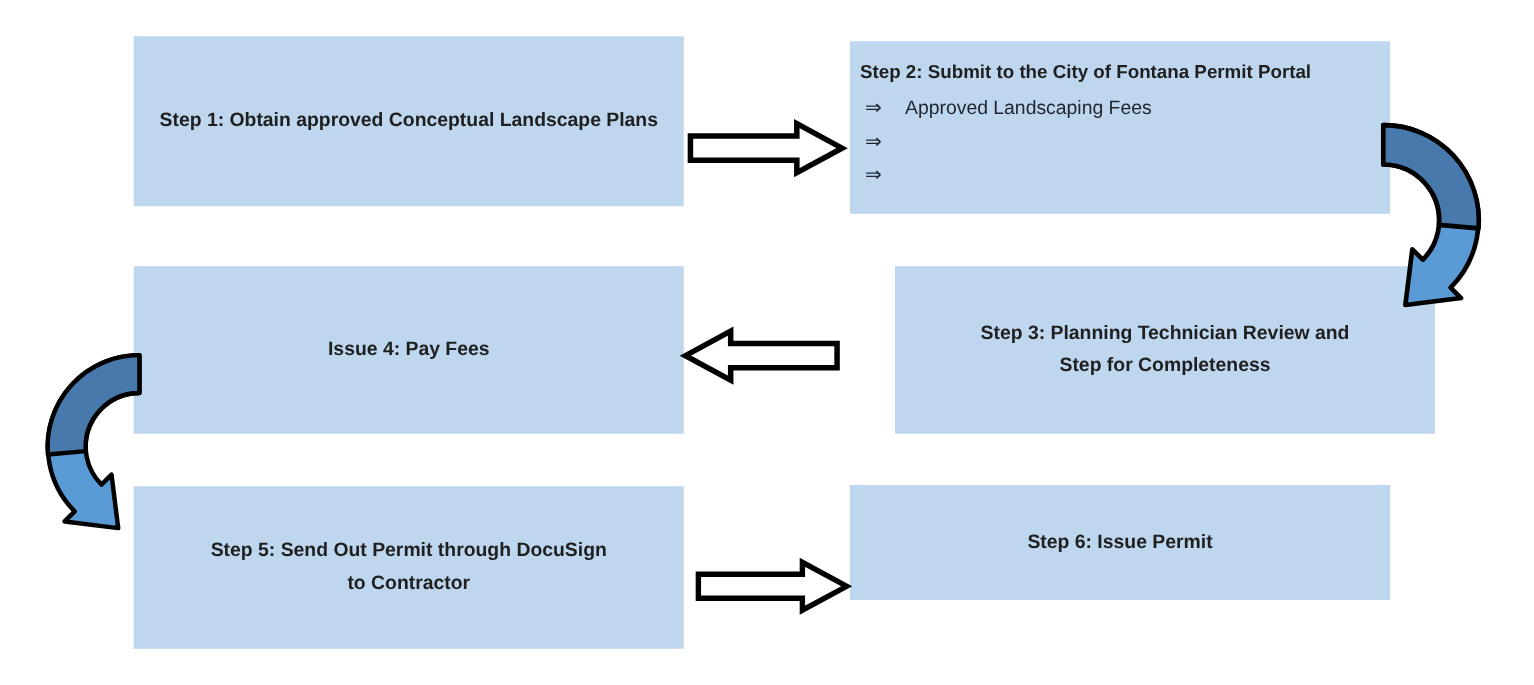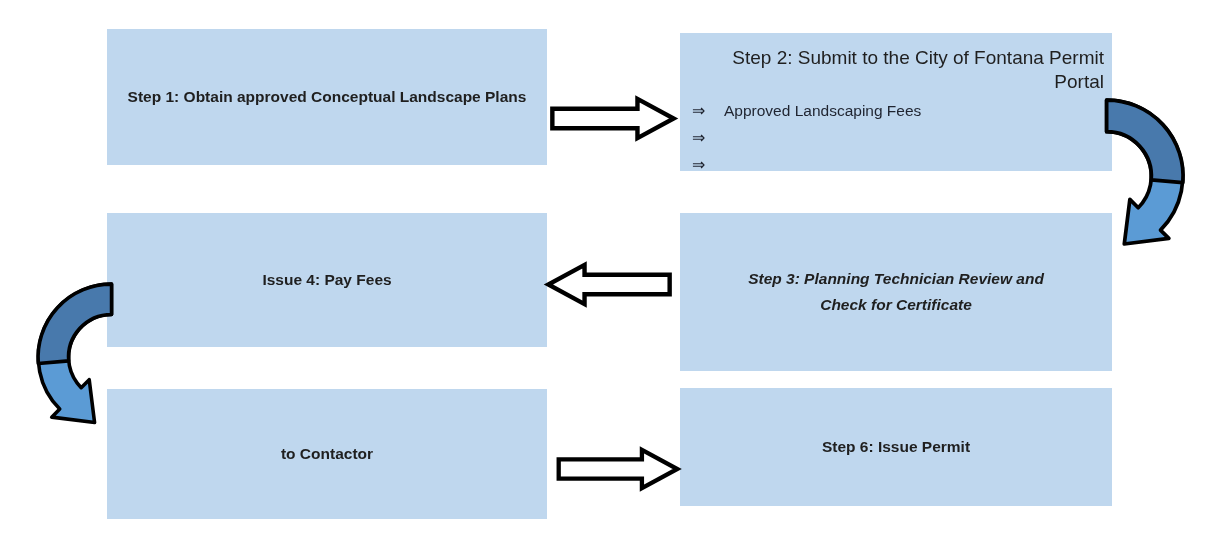--- a/index.html
+++ b/index.html
@@ -21,29 +21,29 @@
     justify-content: center;
     align-items: center;
     font-weight: bold;
     font-size: 15.5px;
     line-height: 26px;
   }
   #box-step1 { left: 107px; top: 29px;  width: 440px; height: 136px; }
   #box-step2 { left: 680px; top: 33px;  width: 432px; height: 138px;
                justify-content: flex-start; align-items: stretch;
                text-align: left; padding: 13px 8px 0 8px; }
-  #box-step3 { left: 680px; top: 213px; width: 432px; height: 158px; font-style: italic; }
+  #box-step3 { left: 716px; top: 213px; width: 432px; height: 134px; }
   #box-step4 { left: 107px; top: 213px; width: 440px; height: 134px; }
   #box-step5 { left: 107px; top: 389px; width: 440px; height: 130px; }
-  #box-step6 { left: 680px; top: 388px; width: 432px; height: 118px; }
+  #box-step6 { left: 680px; top: 388px; width: 432px; height: 92px; }
 
   .step2-title {
-    text-align: right;
-    font-weight: normal;
-    font-size: 19px;
+    text-align: left;
+    font-weight: bold;
+    font-size: 15px;
     line-height: 24px;
     margin-bottom: 3px;
   }
   .bullet-row {
     display: flex;
     align-items: baseline;
     font-weight: normal;
     font-size: 15.5px;
     line-height: 27px;
     padding-left: 4px;
@@ -89,29 +89,30 @@
     <div class="bullet-row">
       <span class="bullet-glyph">⇒</span>
     </div>
     <div class="bullet-row">
       <span class="bullet-glyph">⇒</span>
     </div>
   </div>
 
   <div class="box" id="box-step3">
     <div>Step 3: Planning Technician Review and</div>
-    <div>Check for Certificate</div>
+    <div>Step for Completeness</div>
   </div>
 
   <div class="box" id="box-step4">
     <div>Issue 4: Pay Fees</div>
   </div>
 
   <div class="box" id="box-step5">
-    <div>to Contactor</div>
+    <div>Step 5: Send Out Permit through DocuSign</div>
+    <div>to Contractor</div>
   </div>
 
   <div class="box" id="box-step6">
     <div>Step 6: Issue Permit</div>
   </div>
 
   <svg class="arrow-svg" id="arrow-1-2" viewBox="0 0 130 46" aria-hidden="true">
     <path class="straight-arrow" d="M3,13 H90 V3 L127,23 L90,43 V33 H3 Z"></path>
   </svg>
 

